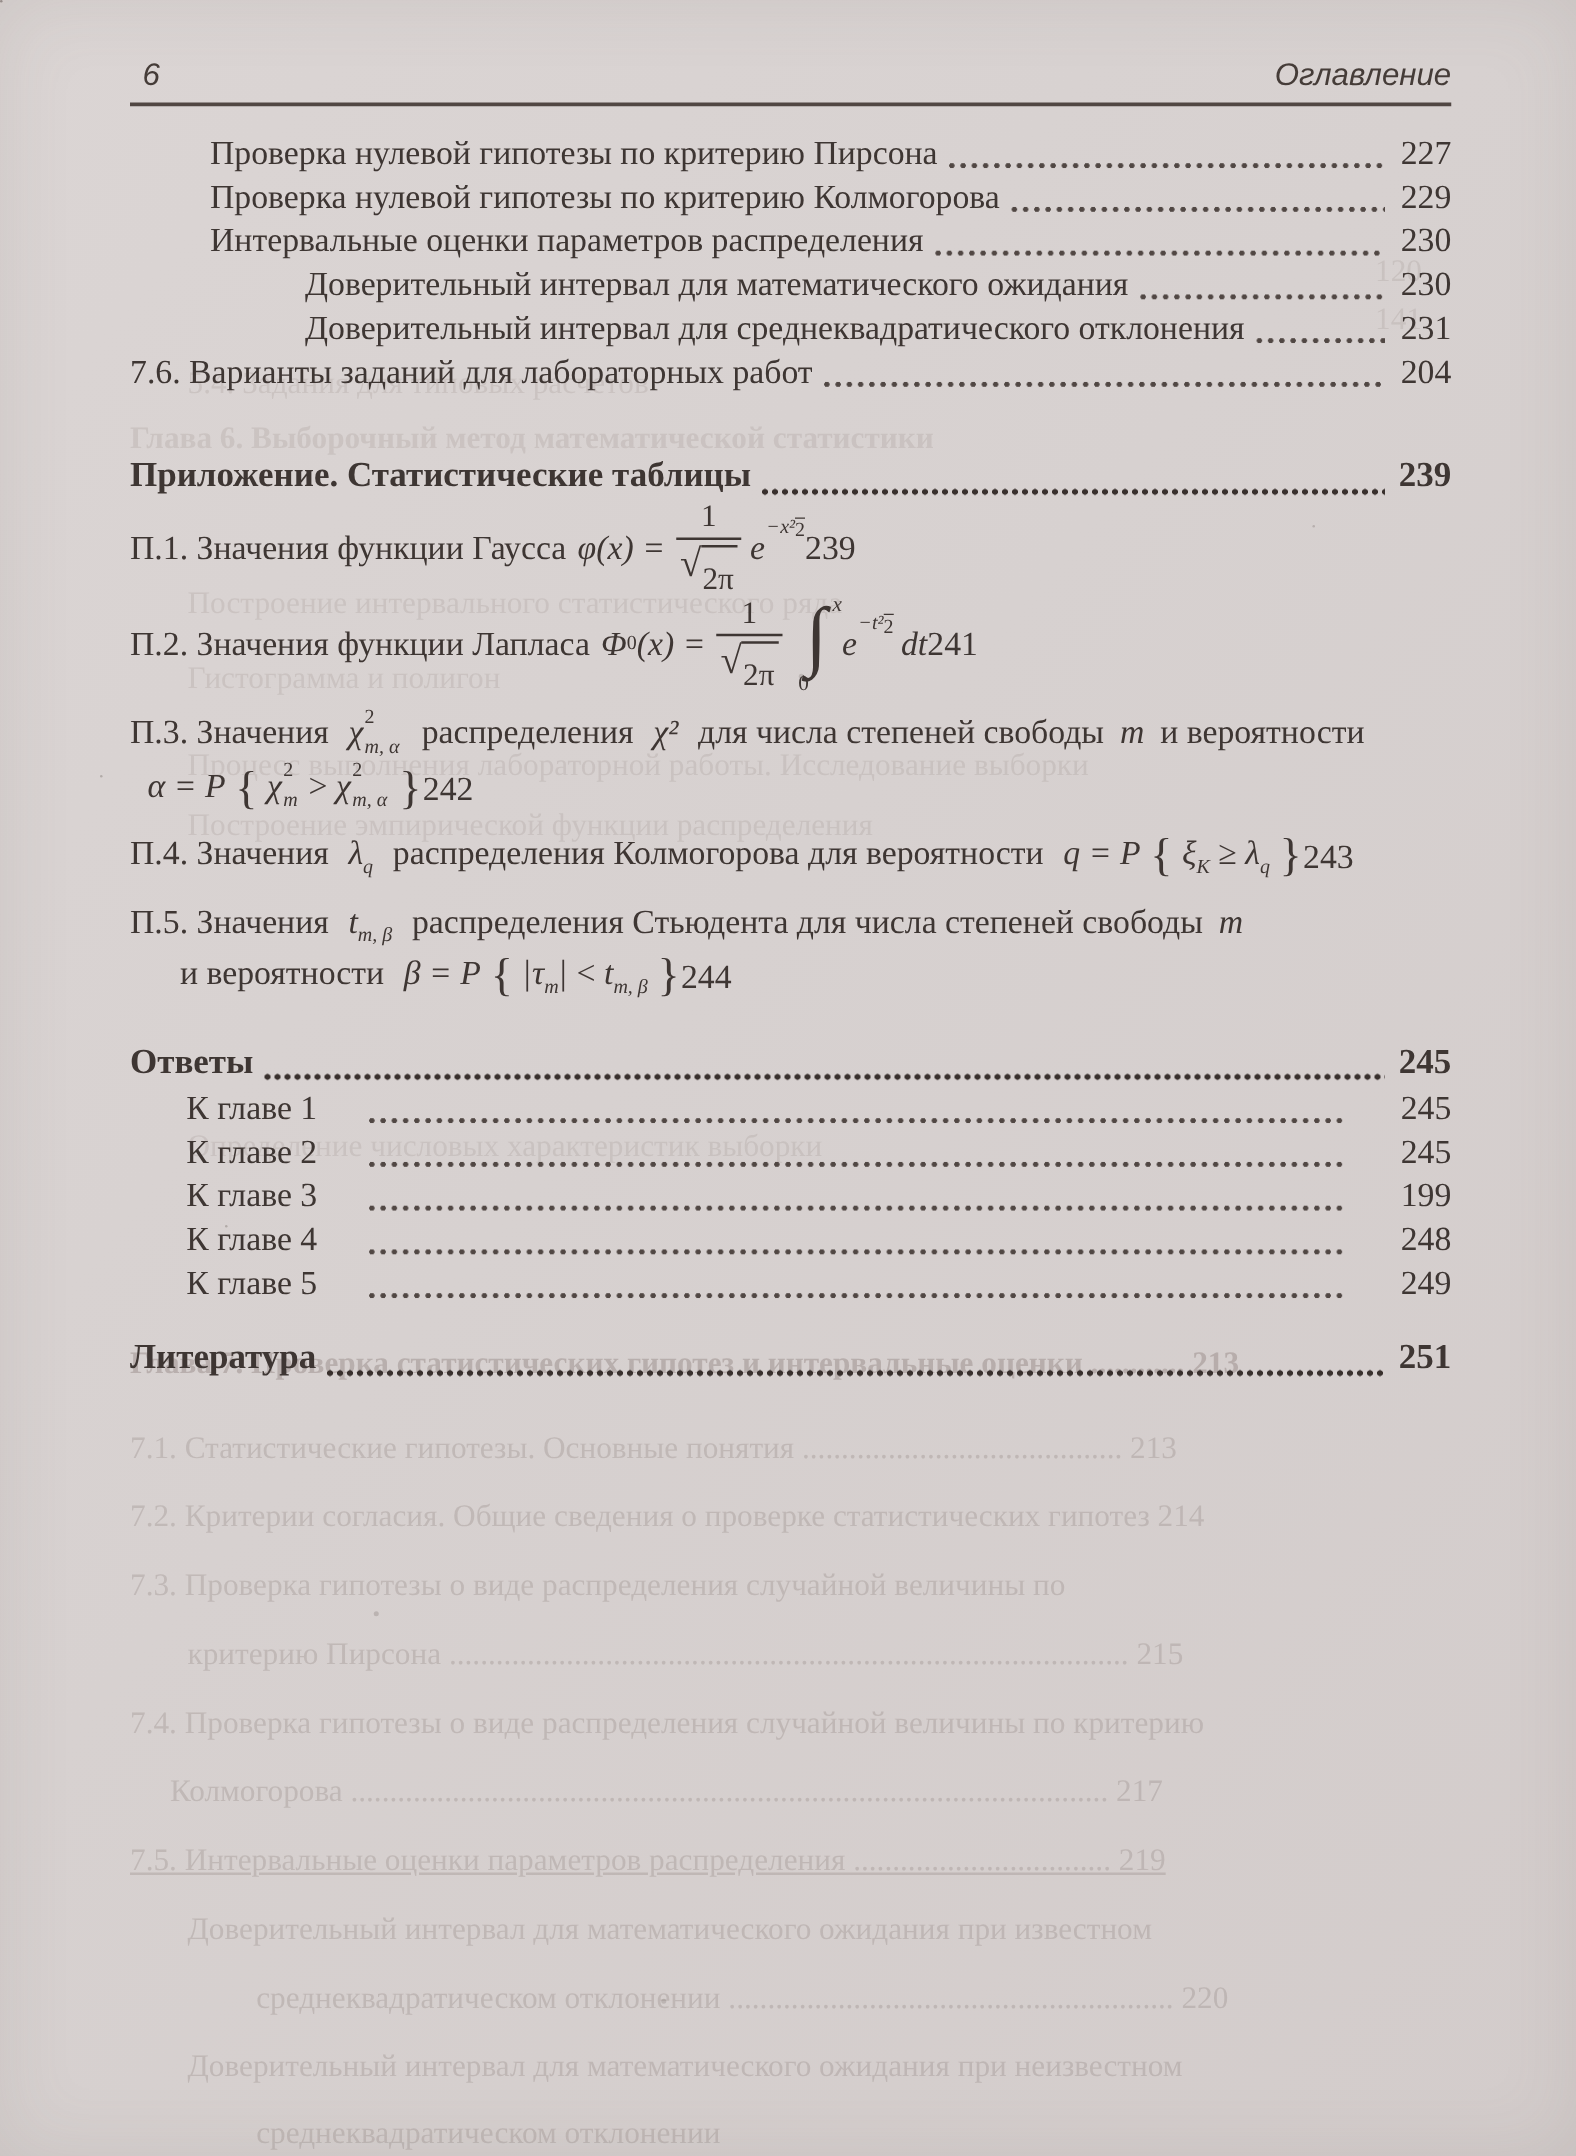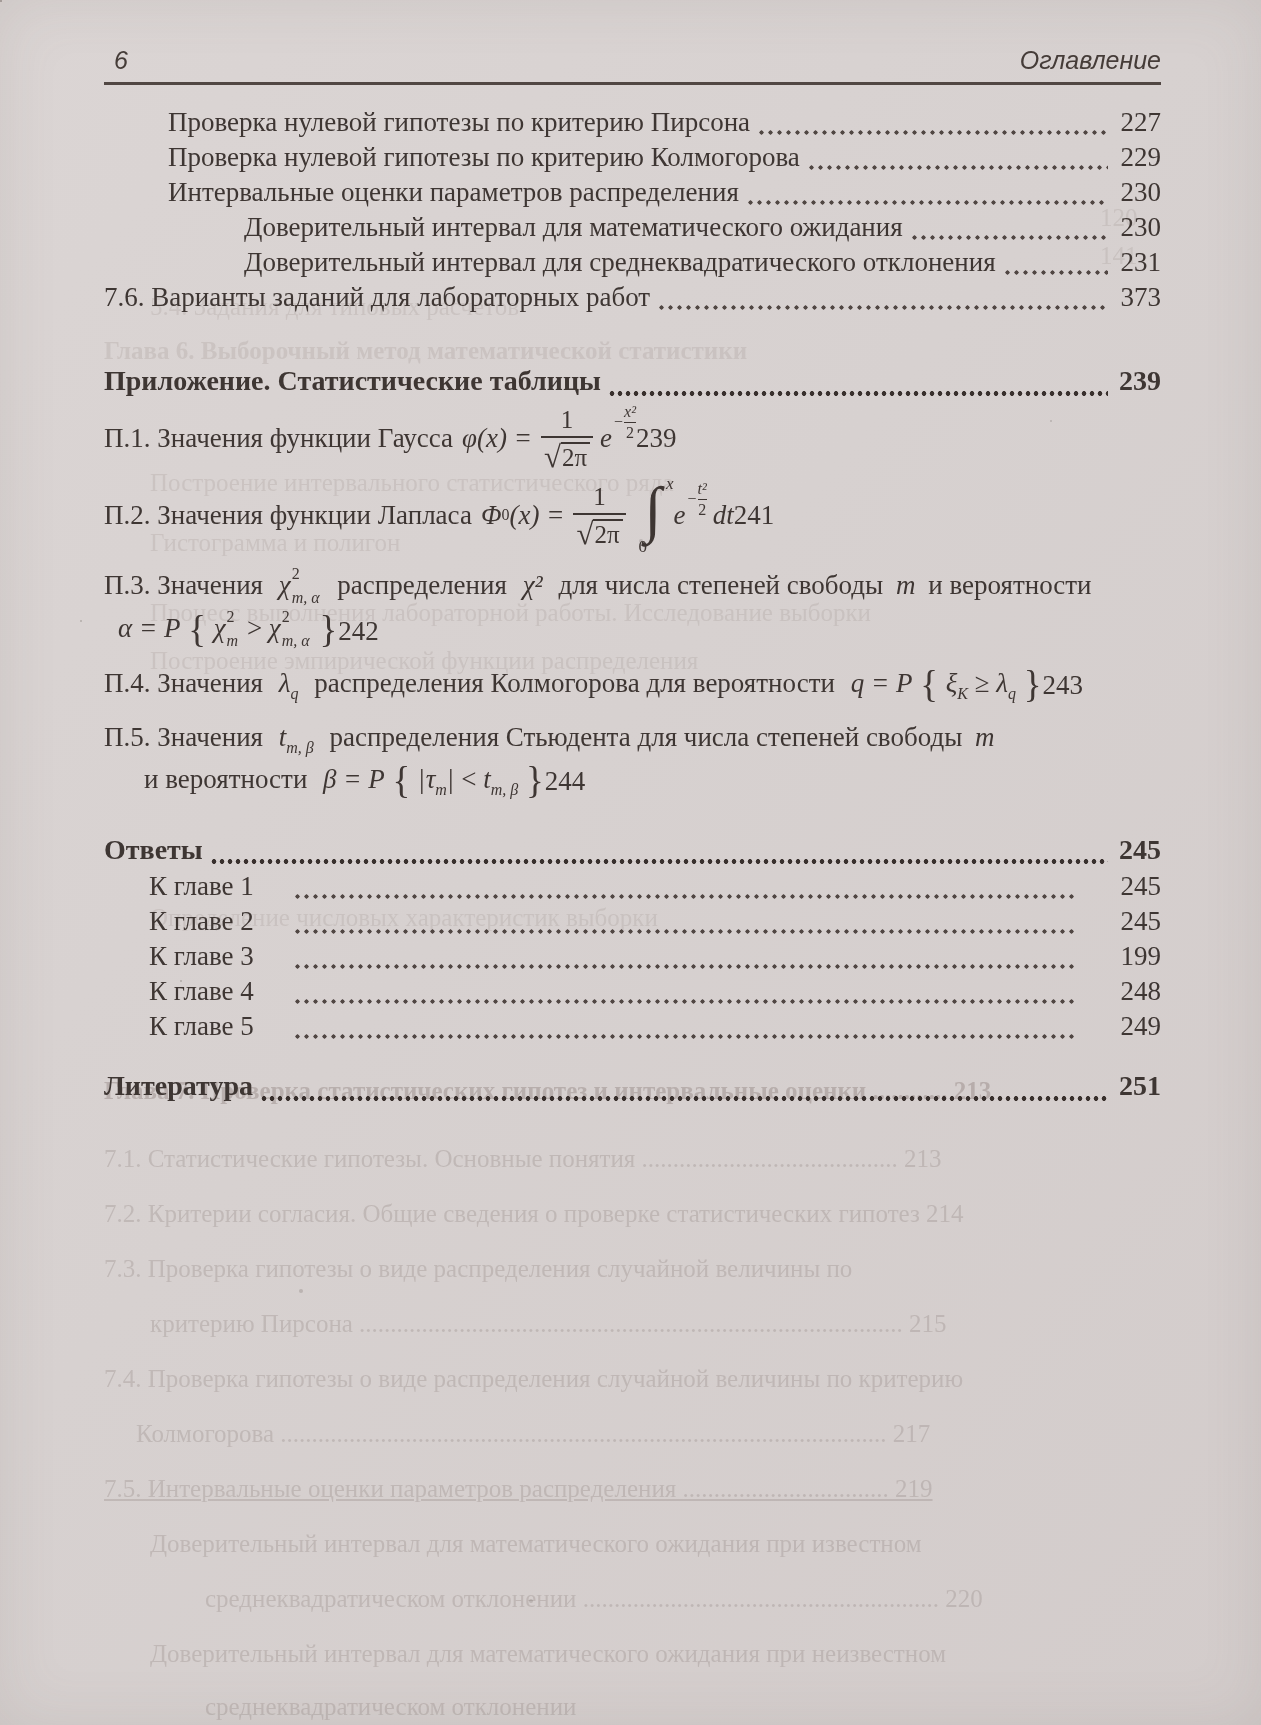--- a/index.html
+++ b/index.html
@@ -77,23 +77,23 @@
   .sec-answers { margin-top:24px; }
   .ans-title { height:38px; line-height:38px; }
   .lit-row { margin-top:22px; height:40px; line-height:40px; }
   
   .sp { margin-left:9px; }
   .iv { font-style:italic; }
   .frac { display:inline-flex; flex-direction:column; align-items:center; margin:0 7px 0 9px; font-size:25px; line-height:1; vertical-align:middle; }
   .frac .num { padding:0 6px 4px; }
   .frac .den { border-top:2px solid #3e3633; padding:4px 3px 0; display:inline-flex; align-items:flex-start; }
   .rsign { font-size:31px; line-height:0.75; transform:translateY(3px); }
-  .rad { border-top:2px solid #3e3633; padding:1px 3px 0 1px; }
+  .rad { border-top:2px solid #3e3633; padding:13px 3px 0 1px; }
   .expfrac { display:inline-flex; align-items:center; font-size:16px; line-height:1; transform:translateY(-16px); margin-left:2px; }
-  .sfrac { display:inline-flex; flex-direction:column; align-items:center; margin-left:1px; }
+  .sfrac { display:inline-flex; flex-direction:row; align-items:center; margin-left:1px; }
   .sfrac .sden { border-top:1.5px solid #3e3633; padding-top:2px; margin-top:2px; width:100%; text-align:center; }
   .intwrap { display:inline-block; position:relative; width:36px; height:72px; margin:0 1px 0 4px; }
   .intwrap .isym { position:absolute; left:8px; top:-6px; font-size:62px; line-height:72px; }
   .intwrap .itop { position:absolute; top:-4px; right:-1px; font-size:17px; line-height:1; }
   .intwrap .ibot { position:absolute; bottom:-4px; left:2px; font-size:17px; line-height:1; }
   .ss { display:inline-flex; flex-direction:column; justify-content:space-between; height:40px; font-size:16px; line-height:1; vertical-align:middle; transform:translateY(-2px); margin:0 2px 0 1px; }
   .ss .s-top { text-align:left; }
   .ss .s-bot { text-align:left; }
   .brc { font-size:37px; font-weight:400; line-height:0; vertical-align:-5px; margin:0 1px; }
   .bar { font-size:28px; margin:0 1px; }
@@ -159,21 +159,21 @@
     <span class="pg">230</span>
   </div>
         <div class="row toc-row ind2">
     <span class="lbl">Доверительный интервал для среднеквадратического отклонения</span>
     <span class="dots"></span>
     <span class="pg">231</span>
   </div>
         <div class="row toc-row">
     <span class="lbl">7.6. Варианты заданий для лабораторных работ</span>
     <span class="dots"></span>
-    <span class="pg">373</span>
+    <span class="pg">204</span>
   </div>
       </section>
 
     <section class="sec-appendix">
       <div class="row bold title-row">
         <span class="lbl">Приложение. Статистические таблицы</span>
         <span class="dots"></span>
         <span class="pg">239</span>
       </div>
 

